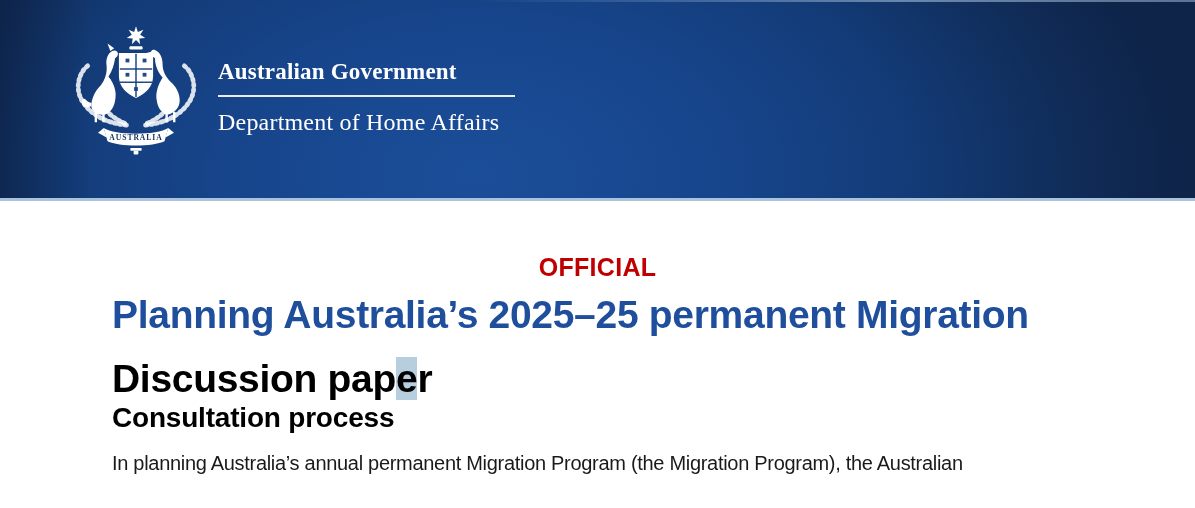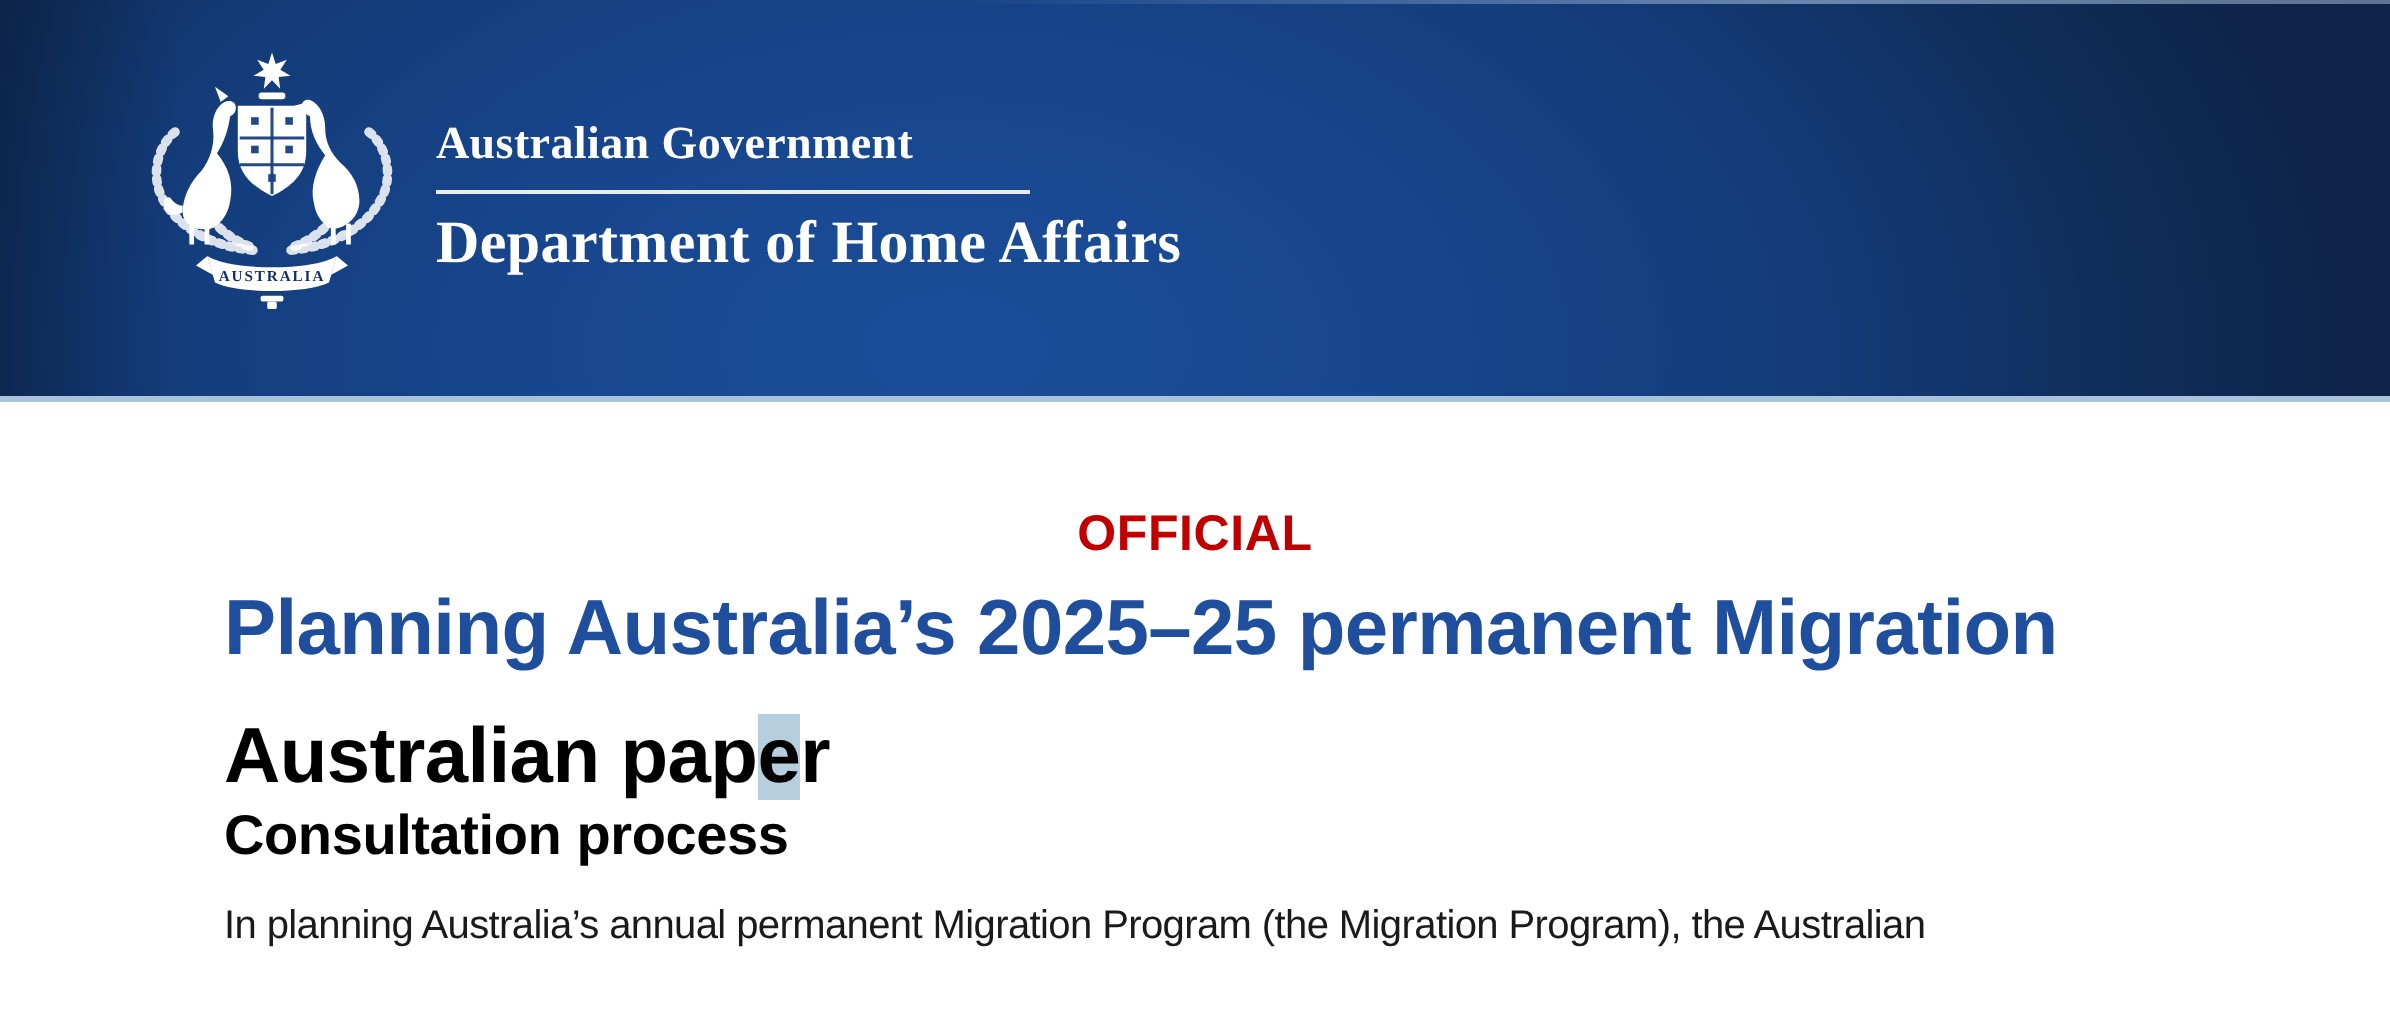--- a/index.html
+++ b/index.html
@@ -27,21 +27,21 @@
   .coat-of-arms svg { width: 100%; height: 100%; }
 
   .agency-block { position: absolute; left: 218px; top: 57px; color: #ffffff; }
   .agency-line1 {
     font-family: "Liberation Serif", "DejaVu Serif", serif;
     font-weight: bold; font-size: 23px; line-height: 29px; letter-spacing: 0.2px;
   }
   .agency-divider { width: 297px; height: 2px; background: rgba(255,255,255,0.9); margin: 9px 0 10px 0; }
   .agency-line2 {
     font-family: "Liberation Serif", "DejaVu Serif", serif;
-    font-weight: bold; font-size: 30px; line-height: 30px; letter-spacing: 0.2px;
+    font-weight: normal; font-size: 24px; line-height: 30px; letter-spacing: 0.2px;
   }
 
   
   .doc { position: relative; padding: 18px 112px 0 112px; background: #ffffff; }
 
   .classification {
     text-align: center; color: #c00000; font-weight: bold;
     font-size: 25px; line-height: 26px; letter-spacing: 0.3px; margin-top: 35px;
   }
 
@@ -139,20 +139,20 @@
   </div>
 
   <div class="doc">
 
     <div class="classification">OFFICIAL</div>
 
     <div class="doc-title">
       <div>Planning Australia’s 2025–25 permanent Migration</div>
     </div>
 
-    <div class="doc-subtitle"><span>Australian pap</span><span class="char-highlight">e</span><span>r</span></div>
+    <div class="doc-subtitle"><span>Discussion pap</span><span class="char-highlight">e</span><span>r</span></div>
 
     <div class="section-heading">Consultation process</div>
 
     <div class="body-text">In planning Australia’s annual permanent Migration Program (the Migration Program), the Australian</div>
   </div>
 
 </div>
 
 </body></html>

